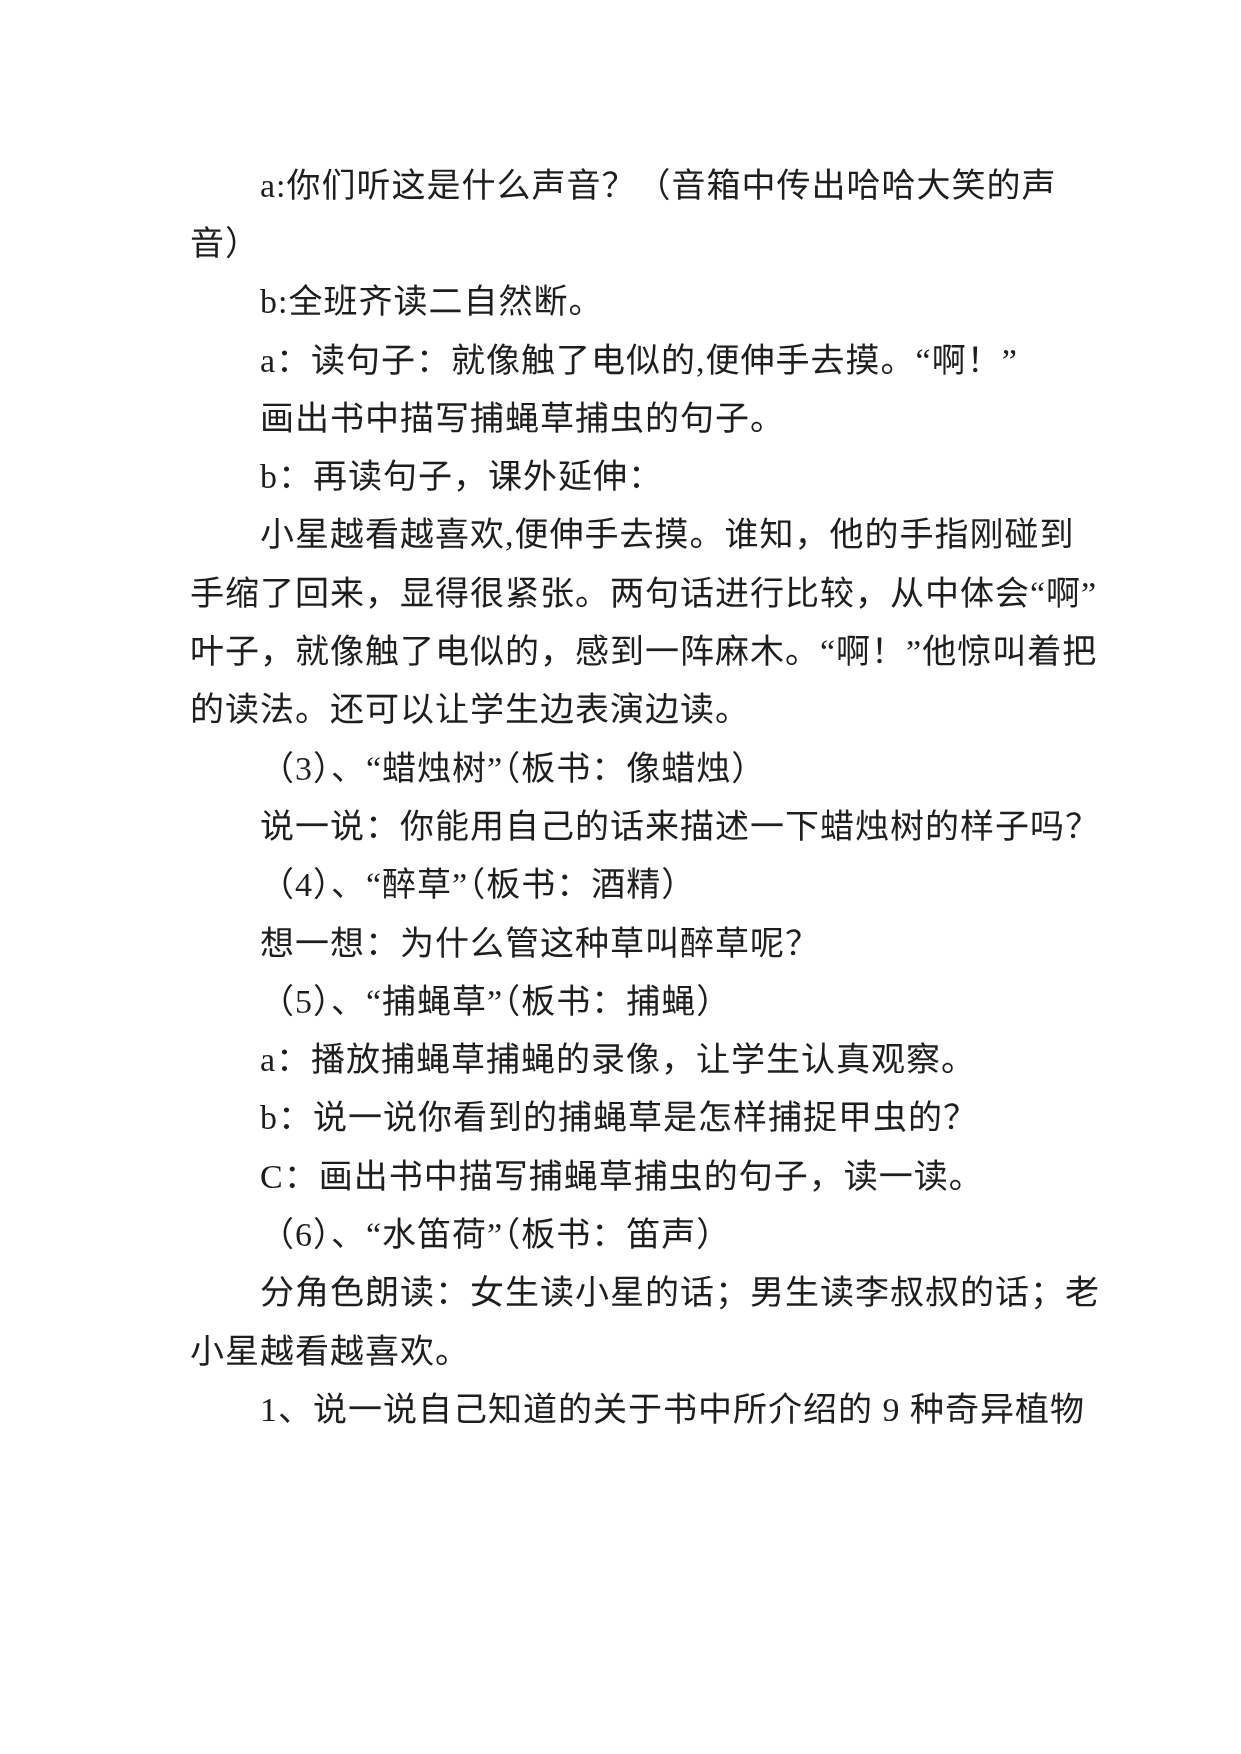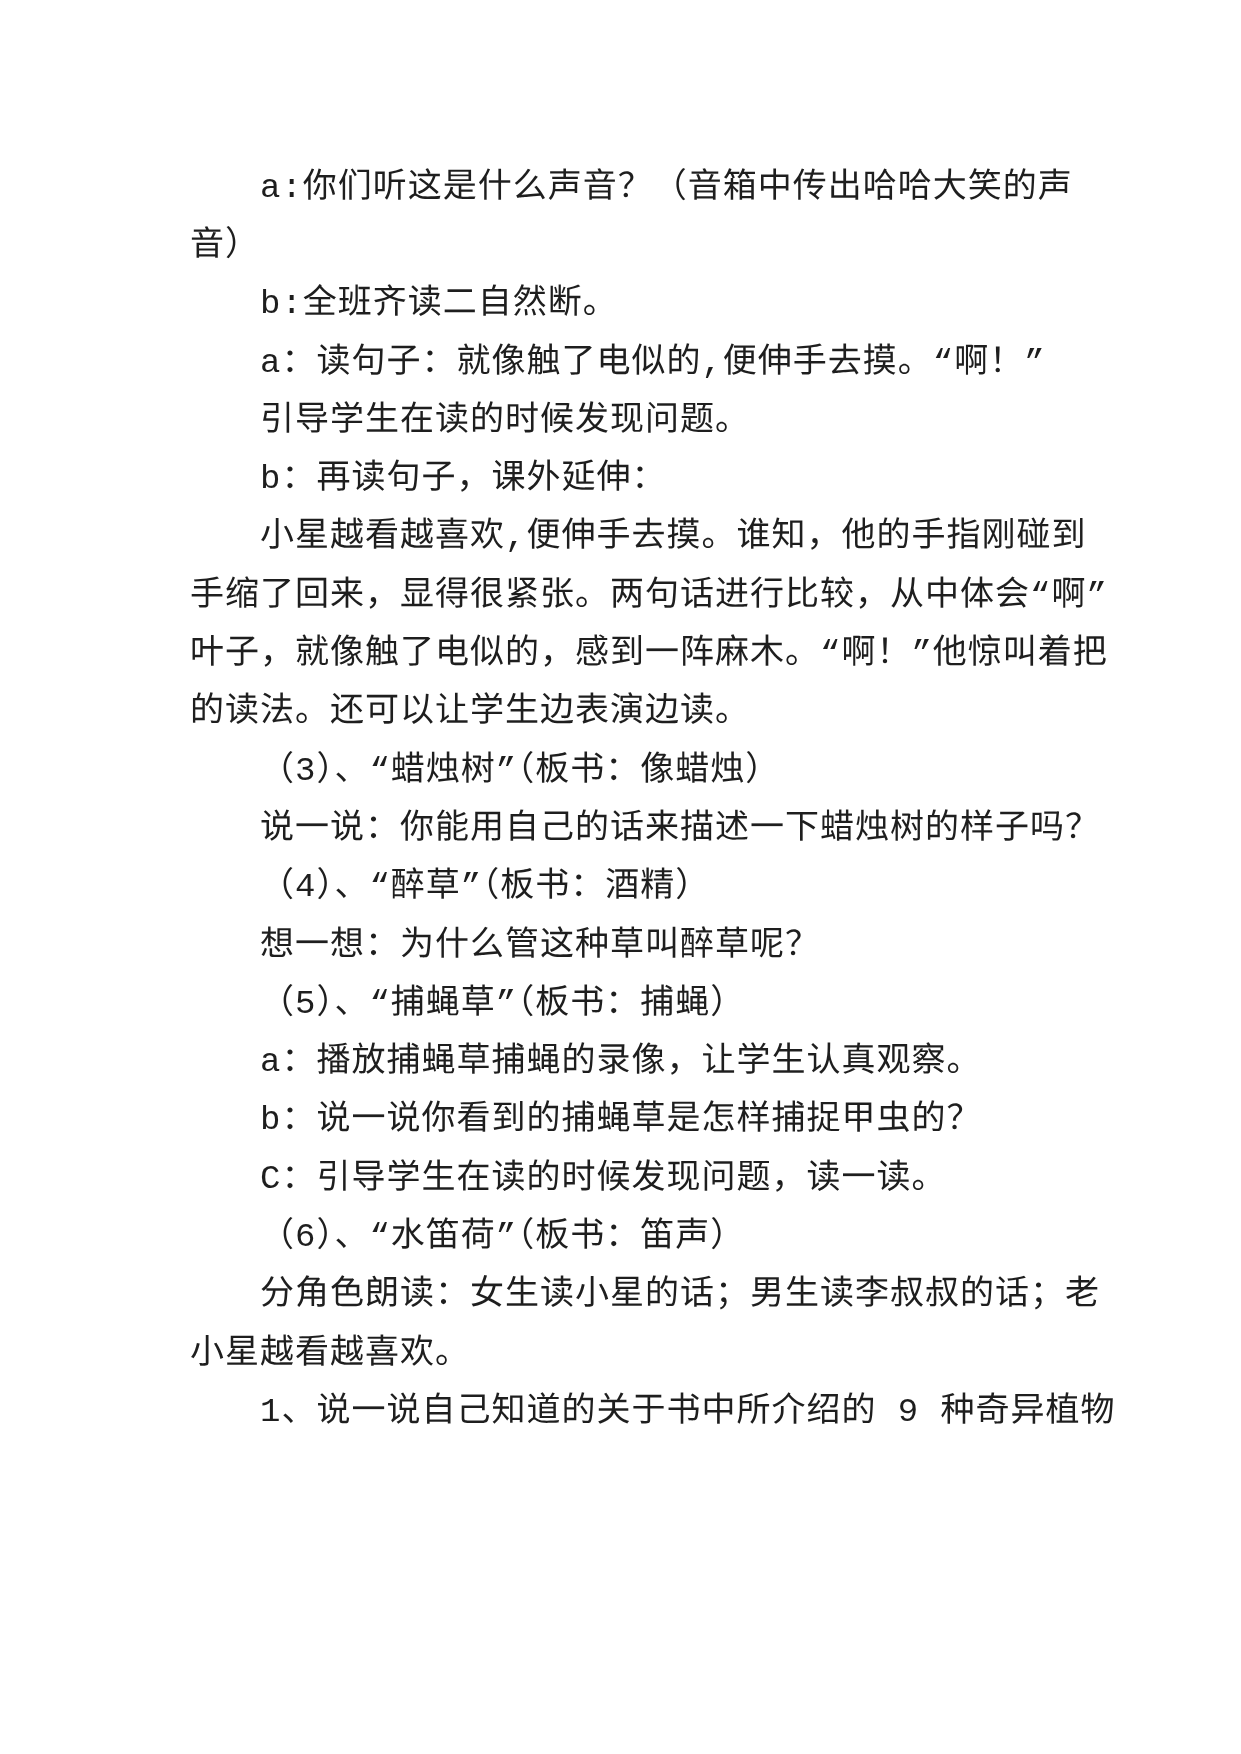--- a/index.html
+++ b/index.html
@@ -6,21 +6,21 @@
     margin: 0;
     padding: 0;
     background: #ffffff;
   }
   .page {
     position: relative;
     width: 1241px;
     height: 1754px;
     background: #ffffff;
     overflow: hidden;
-    font-family: Liberation Mono, monospace;
+    font-family: Liberation Serif, serif;
     color: #1e1e1e;
   }
   .content {
     position: absolute;
     left: 190px;
     top: 153px;
     width: 870px;
   }
   .doc-line {
     height: 58.3px;
@@ -38,32 +38,32 @@
 </style>
 </head>
 <body>
 
 <div class="page">
   <div class="content" id="doc-content">
       <div class="doc-line indent">a:你们听这是什么声音？（音箱中传出哈哈大笑的声</div>
       <div class="doc-line">音）</div>
       <div class="doc-line indent">b:全班齐读二自然断。</div>
       <div class="doc-line indent">a：读句子：就像触了电似的,便伸手去摸。“啊！”</div>
-      <div class="doc-line indent">引导学生在读的时候发现问题。</div>
+      <div class="doc-line indent">画出书中描写捕蝇草捕虫的句子。</div>
       <div class="doc-line indent">b：再读句子，课外延伸：</div>
       <div class="doc-line indent">小星越看越喜欢,便伸手去摸。谁知，他的手指刚碰到</div>
       <div class="doc-line">手缩了回来，显得很紧张。两句话进行比较，从中体会“啊”</div>
       <div class="doc-line">叶子，就像触了电似的，感到一阵麻木。“啊！”他惊叫着把</div>
       <div class="doc-line">的读法。还可以让学生边表演边读。</div>
       <div class="doc-line indent">（3）、“蜡烛树”（板书：像蜡烛）</div>
       <div class="doc-line indent">说一说：你能用自己的话来描述一下蜡烛树的样子吗？</div>
       <div class="doc-line indent">（4）、“醉草”（板书：酒精）</div>
       <div class="doc-line indent">想一想：为什么管这种草叫醉草呢？</div>
       <div class="doc-line indent">（5）、“捕蝇草”（板书：捕蝇）</div>
       <div class="doc-line indent">a：播放捕蝇草捕蝇的录像，让学生认真观察。</div>
       <div class="doc-line indent">b：说一说你看到的捕蝇草是怎样捕捉甲虫的？</div>
-      <div class="doc-line indent">C：引导学生在读的时候发现问题，读一读。</div>
+      <div class="doc-line indent">C：画出书中描写捕蝇草捕虫的句子，读一读。</div>
       <div class="doc-line indent">（6）、“水笛荷”（板书：笛声）</div>
       <div class="doc-line indent">分角色朗读：女生读小星的话；男生读李叔叔的话；老</div>
       <div class="doc-line">小星越看越喜欢。</div>
       <div class="doc-line indent">1、说一说自己知道的关于书中所介绍的 9 种奇异植物</div>
     </div>
 </div>
 
 </body></html>

